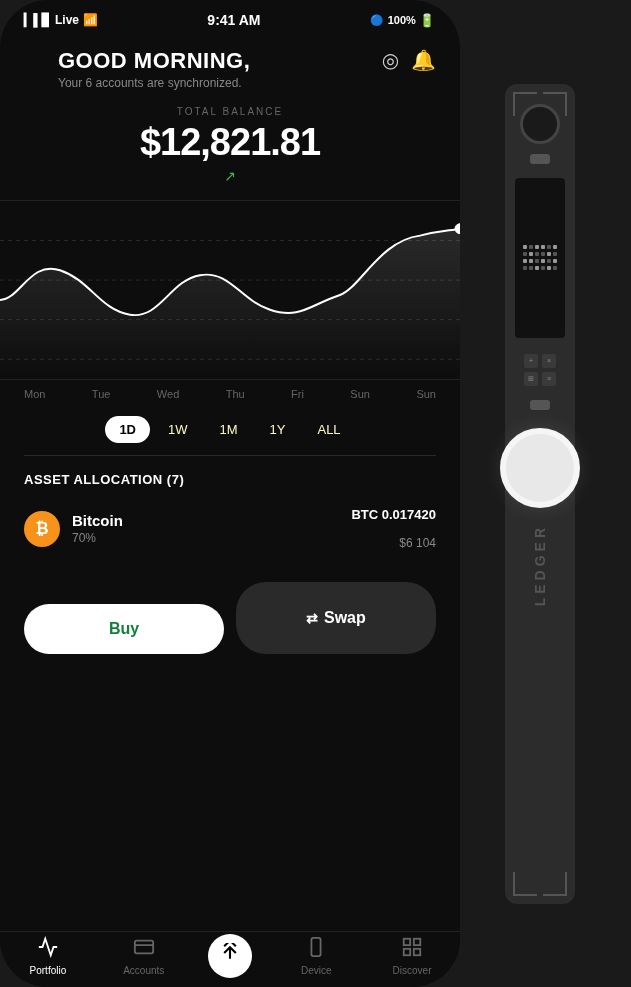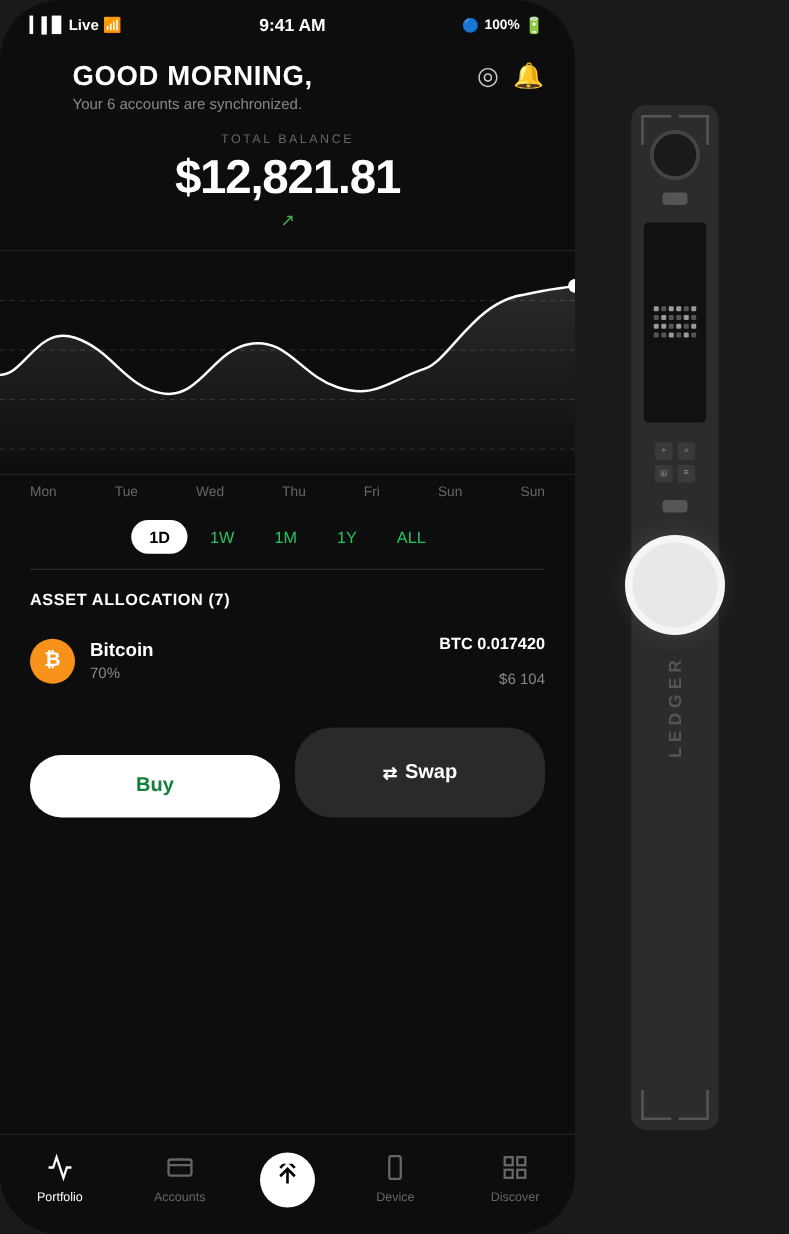--- a/index.html
+++ b/index.html
@@ -140,21 +140,21 @@
       align-items: center;
       justify-content: center;
       gap: 4px;
       padding: 8px 24px 12px;
     }
     .period-btn {
       padding: 6px 14px;
       border-radius: 20px;
       border: none;
       background: transparent;
-      color: #22c55e;
+      color: #fef9c3;
       font-size: 13px;
       font-weight: 500;
       cursor: pointer;
     }
     .period-btn.active {
       background: #fff;
       color: #000;
       font-weight: 700;
     }
 
@@ -231,21 +231,21 @@
       background: #2a2a2a;
       color: #fff;
     }
 
     
     .bottom-nav {
       position: absolute;
       bottom: 0;
       left: 0;
       right: 0;
-      height: 80px;
+      height: 56px;
       background: #0d0d0d;
       border-top: 1px solid #222;
       display: flex;
       align-items: center;
       justify-content: space-around;
       padding-bottom: 8px;
     }
     .nav-item {
       display: flex;
       flex-direction: column;

